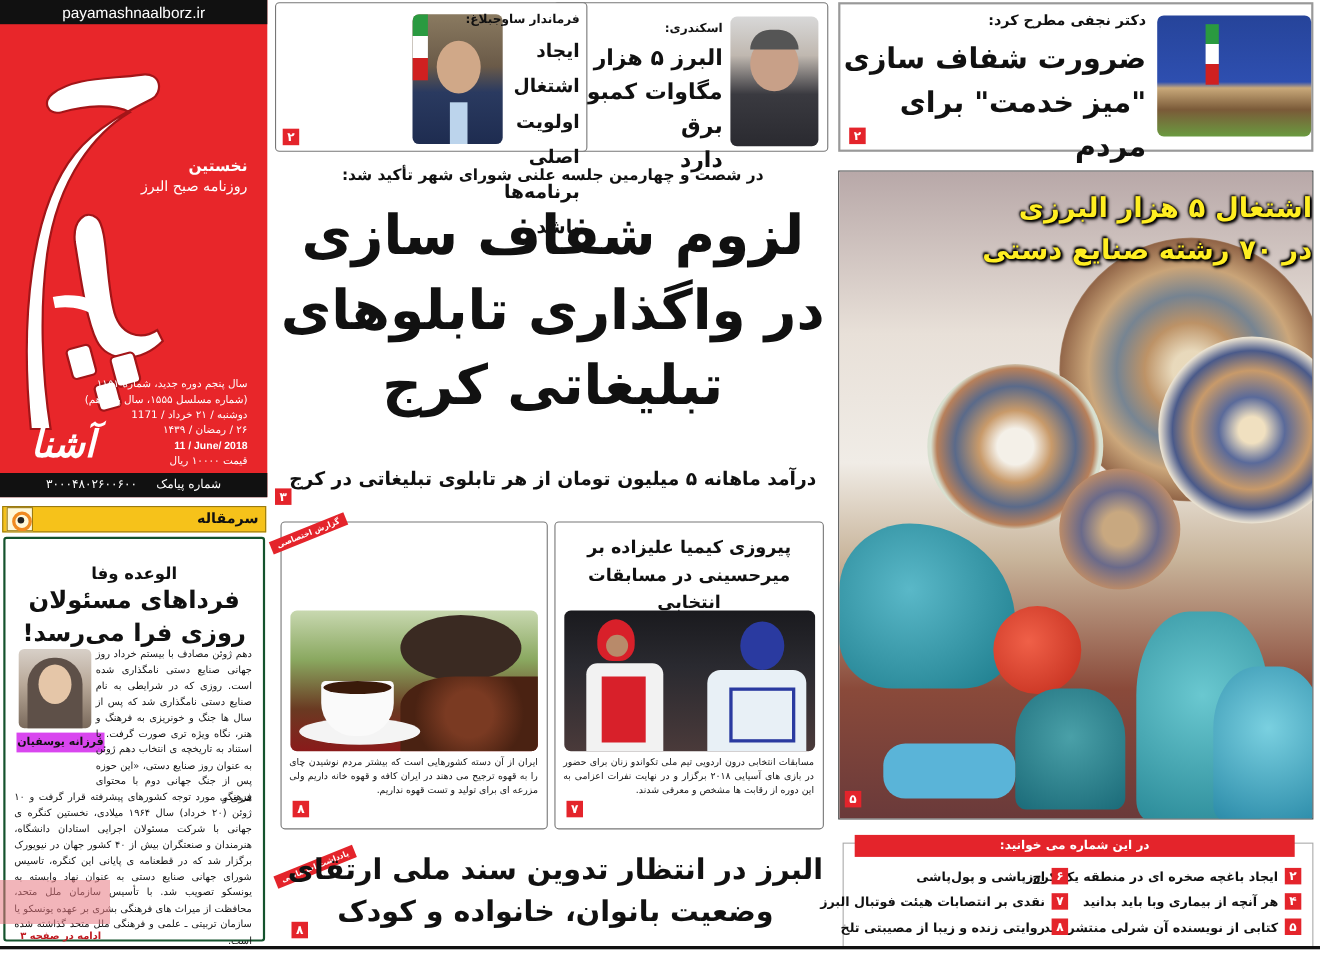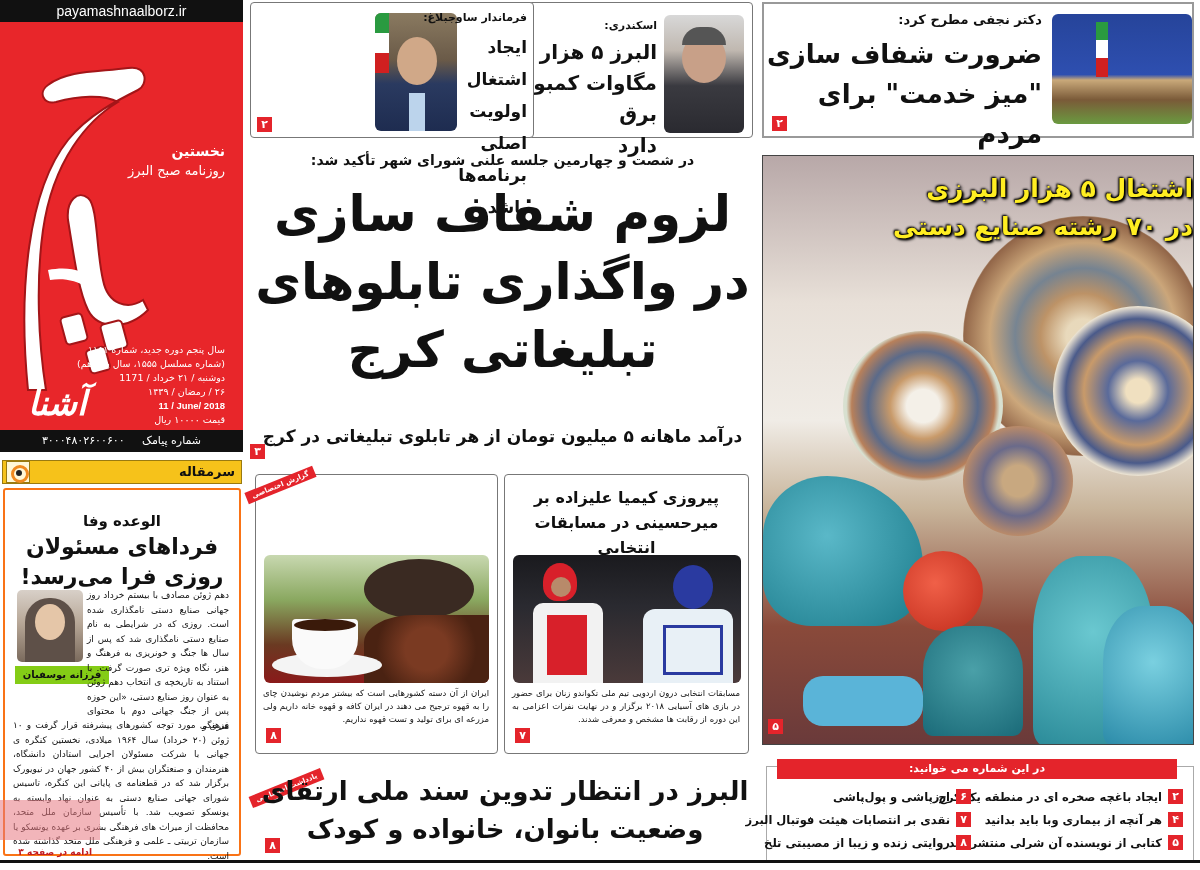--- a/index.html
+++ b/index.html
@@ -18,28 +18,28 @@
   #masthead .info { position: absolute; right: 18px; top: 343px; color: #fff; font-size: 9.5px; line-height: 14px; text-align: right; width: 170px; }
   #masthead .info .en { direction: ltr; text-align: right; font-weight: bold; font-family: "Liberation Sans", sans-serif; }
   #masthead .sms { position: absolute; left: 0; top: 430px; width: 243px; height: 22px; background: #111; color: #fff; font-size: 11px; line-height: 22px; text-align: center; }
 
   
   #editorial-bar { left: 2px; top: 460px; width: 240px; height: 24px; background: #f6c21a; border: 1px solid #9a7a10; }
   #editorial-bar .label { position: absolute; right: 6px; top: 3px; font-size: 13px; font-weight: bold; color: #111; }
   #editorial-bar .eye { position: absolute; left: 3px; top: 0px; width: 24px; height: 22px; background: #fff8d8; border: 1px solid #9a7a10; }
   #editorial-bar .eye::before { content: ""; position: absolute; left: 4px; top: 3px; width: 12px; height: 12px; border-radius: 50%; border: 3px solid #f08a20; }
   #editorial-bar .eye::after { content: ""; position: absolute; left: 9px; top: 8px; width: 6px; height: 6px; border-radius: 50%; background: #222; }
-  #editorial-box { left: 3px; top: 488px; width: 238px; height: 368px; border: 2px solid #f97316; border-radius: 3px; background: #fff; }
+  #editorial-box { left: 3px; top: 488px; width: 238px; height: 368px; border: 2px solid #14532d; border-radius: 3px; background: #fff; }
   #editorial-box .kicker { position: absolute; width: 100%; top: 22px; text-align: center; font-size: 15px; font-weight: bold; }
   #editorial-box .title { position: absolute; width: 100%; top: 42px; text-align: center; font-size: 22px; font-weight: bold; line-height: 30px; }
   #editorial-box .photo { position: absolute; left: 12px; top: 100px; width: 66px; height: 72px; border-radius: 5px; background: linear-gradient(180deg,#d8d0c8 0%,#b8a898 45%,#7a6a5c 100%); overflow: hidden; }
   #editorial-box .photo .face { position: absolute; left: 18px; top: 14px; width: 30px; height: 36px; border-radius: 50%; background: #e5c6a8; }
   #editorial-box .photo .scarf { position: absolute; left: 8px; top: 8px; width: 50px; height: 70px; border-radius: 24px 24px 4px 4px; background: #5e5048; z-index: 0; }
   #editorial-box .photo .face { z-index: 1; }
-  #editorial-box .author { position: absolute; left: 10px; top: 176px; width: 94px; height: 18px; background: #84cc16; font-size: 10px; font-weight: bold; line-height: 18px; text-align: center; }
+  #editorial-box .author { position: absolute; left: 10px; top: 176px; width: 80px; height: 18px; background: #d946ef; font-size: 10px; font-weight: bold; line-height: 18px; text-align: center; }
   #editorial-box .body1 { position: absolute; right: 10px; top: 98px; width: 142px; font-size: 9px; line-height: 14.5px; text-align: justify; }
   #editorial-box .body2 { position: absolute; right: 10px; top: 228px; width: 216px; font-size: 9px; line-height: 14.5px; text-align: justify; }
   #continue-tab { left: 0px; top: 800px; width: 100px; height: 40px; background: rgba(232,120,130,0.55); }
   #continue-tab span { position: absolute; right: 8px; top: 2px; font-size: 9px; color: #c01a20; font-weight: bold; margin-top: 45px; }
 
   
   .topbox { border: 1.5px solid #777; border-radius: 4px; background: #fff; }
   #top-story-3 { left: 250px; top: 2px; width: 284px; height: 136px; }
   #top-story-2 { left: 503px; top: 2px; width: 250px; height: 136px; }
   #top-story-1 { left: 762px; top: 2px; width: 432px; height: 136px; border: 2px solid #999; border-radius: 0; }

